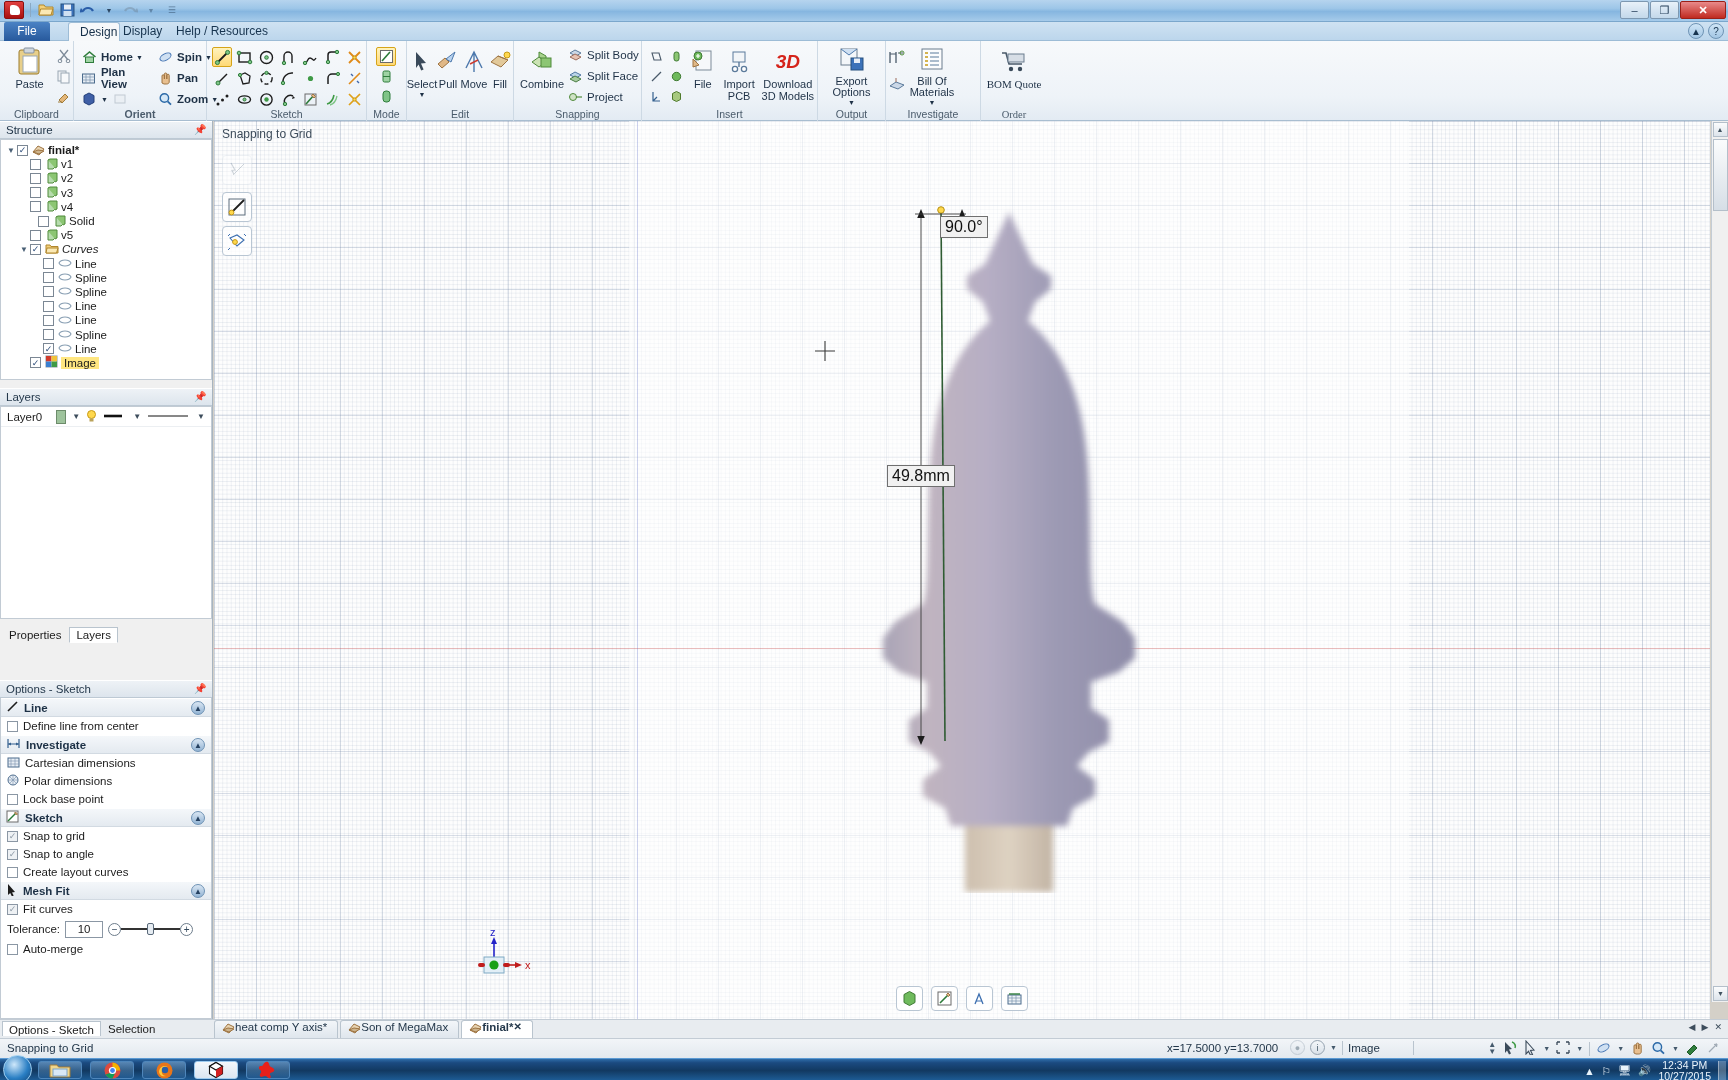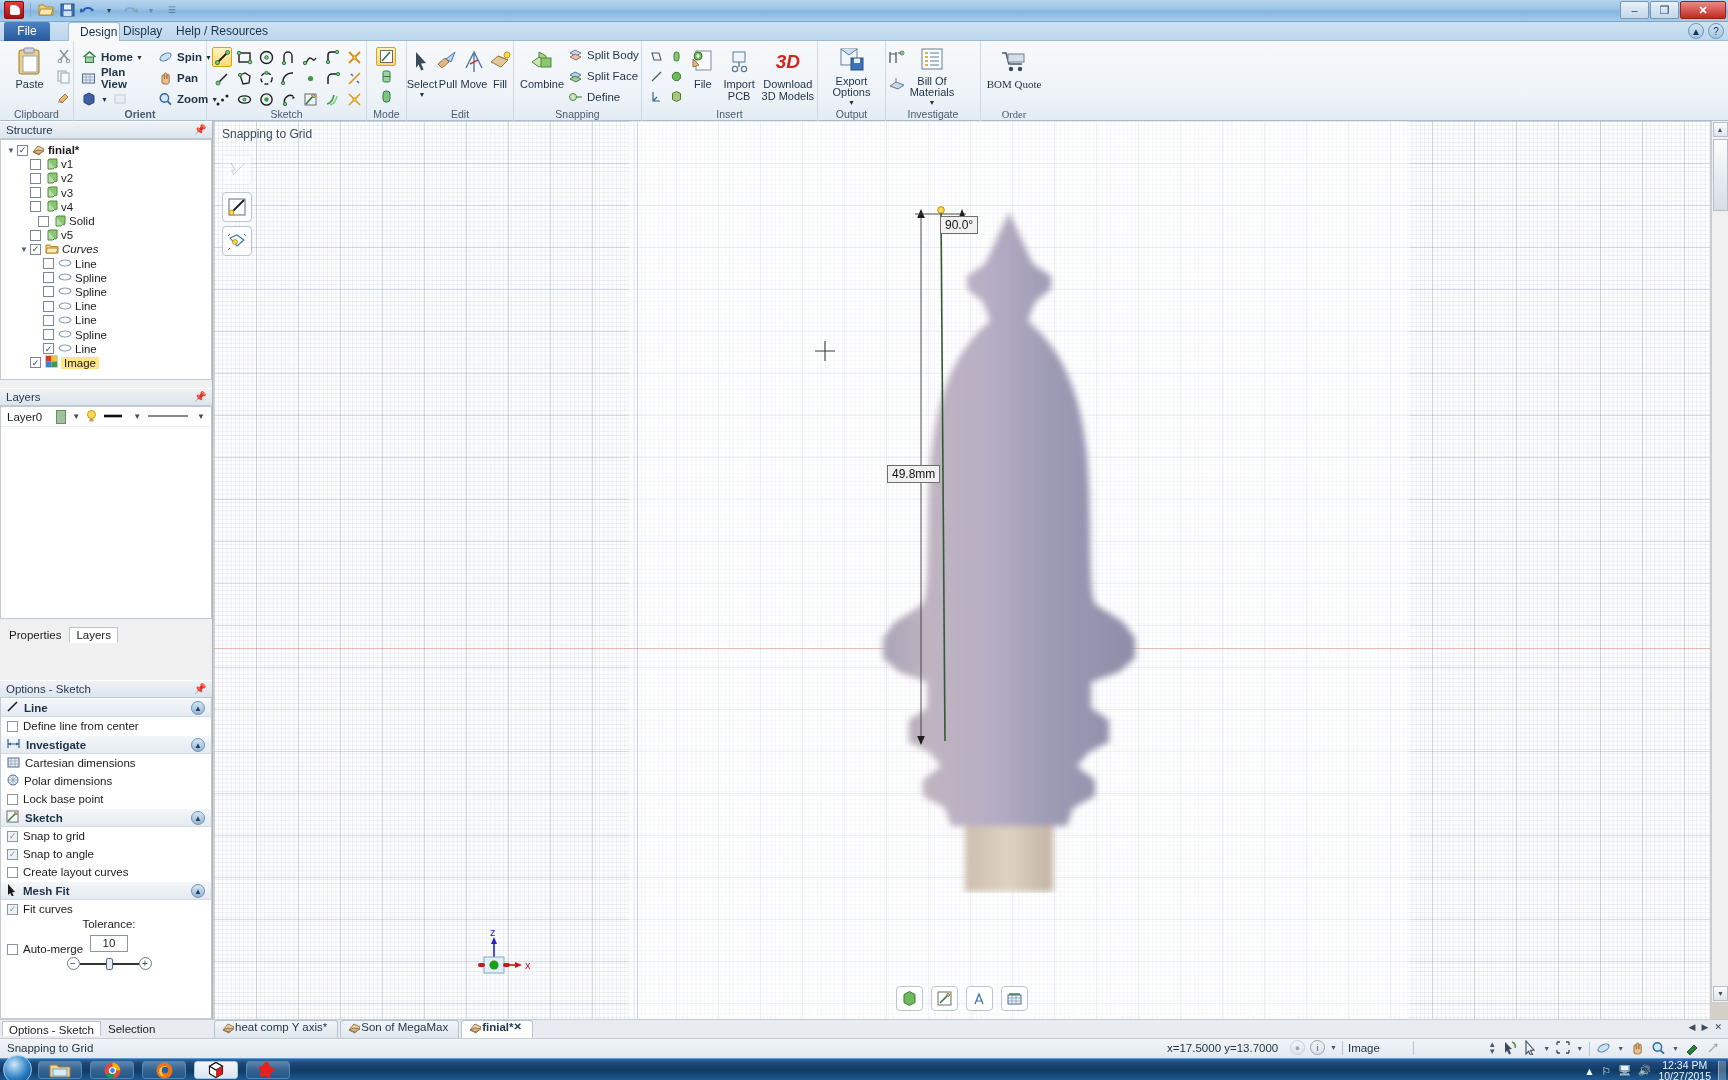--- a/index.html
+++ b/index.html
@@ -155,21 +155,21 @@
     position:absolute; left:415px; top:0; width:780px; bottom:0; background:rgba(255,255,255,.55);
   }
   .axis-h { position:absolute; left:0; right:0; top:527px; height:1px; background:rgba(200,70,70,.35); }
   .axis-v { position:absolute; top:0; bottom:0; left:423px; width:1px; background:rgba(70,90,200,.25); }
   .snapmsg { position:absolute; left:8px; top:6px; font-size:12px; color:#3c4b5a; }
   .ctool { position:absolute; left:8px; width:30px;height:30px;border:1px solid #b9c6d3;border-radius:4px;
            background:rgba(255,255,255,.75); display:flex;align-items:center;justify-content:center; }
   .ctool.ghost { border-color:#e0e6ec; opacity:.45; }
   .finial { position:absolute; }
   .dimbox {
-    position:absolute; background:#f1f1f1; border:1px solid #6f6f6f; font-size:12px;
+    position:absolute; background:#f1f1f1; border:1px solid #6f6f6f; font-size:16px;
     padding:1px 4px; color:#111; white-space:nowrap;
   }
   .botbar { position:absolute; left:0; right:0; bottom:8px; display:flex; justify-content:center; gap:8px; }
   .bbtn { width:27px;height:25px;border:1px solid #b9c6d3;border-radius:4px;background:rgba(255,255,255,.8);
           display:flex;align-items:center;justify-content:center; }
   .triad { position:absolute; left:255px; bottom:35px; width:70px;height:60px; }
 
   .vscroll { position:absolute; right:0; top:121px; width:17px; bottom:78px;
              background:#f0f0f0; border-left:1px solid #c3ccd5; }
   .hscroll { position:absolute; left:214px; right:18px; bottom:44px; height:16px;
@@ -624,21 +624,21 @@
               </span>
             <span>Split Face</span>
           </div>
           <div class="smbtn">
             <span class="icon-sq">
                 <svg width="15" height="14" viewBox="0 0 15 14">
                   <circle cx="5" cy="7" r="3.5" fill="#cfe2c5" stroke="#4f8a3a"></circle>
                   <path d="M8 7h6" stroke="#4f8a3a" stroke-width="1.2"></path>
                 </svg>
               </span>
-            <span>Define</span>
+            <span>Project</span>
           </div>
         </div>
       </div>
       <div class="glabel">Snapping</div>
     </div>
 
     <div class="rgroup" style="left:642px;width:176px;">
       <div class="gbody" style="display:flex;padding-left:4px;">
         <div style="display:grid;grid-template-columns:20px 20px;grid-auto-rows:20px;padding-top:3px;">
           <div class="tool">
@@ -1018,21 +1018,21 @@
             <span><svg width="12" height="13" viewBox="0 0 12 13">
                 <path d="M2 1l7 8-3 .4 1.7 3.2-1.8.8-1.7-3.3L2 12z" fill="#1d1d1d"></path>
               </svg></span>
             <span>Mesh Fit</span>
             <span class="chev">▲</span>
           </div>
           <div class="opt-row">
             <span class="ck dim">✓</span>
             <span>Fit curves</span>
           </div>
-          <div class="opt-row" style="height: 22px; flex-direction: column;">
+          <div class="opt-row" style="height: 22px;">
             <span>Tolerance:</span>
             <span class="tolinput">10</span>
             <span class="slider">
               <span class="sbtn">−</span>
               <span class="strack" style="width:26px"></span>
               <span class="sthumb"></span>
               <span class="strack" style="width:26px"></span>
               <span class="sbtn">+</span>
             </span>
           </div>

